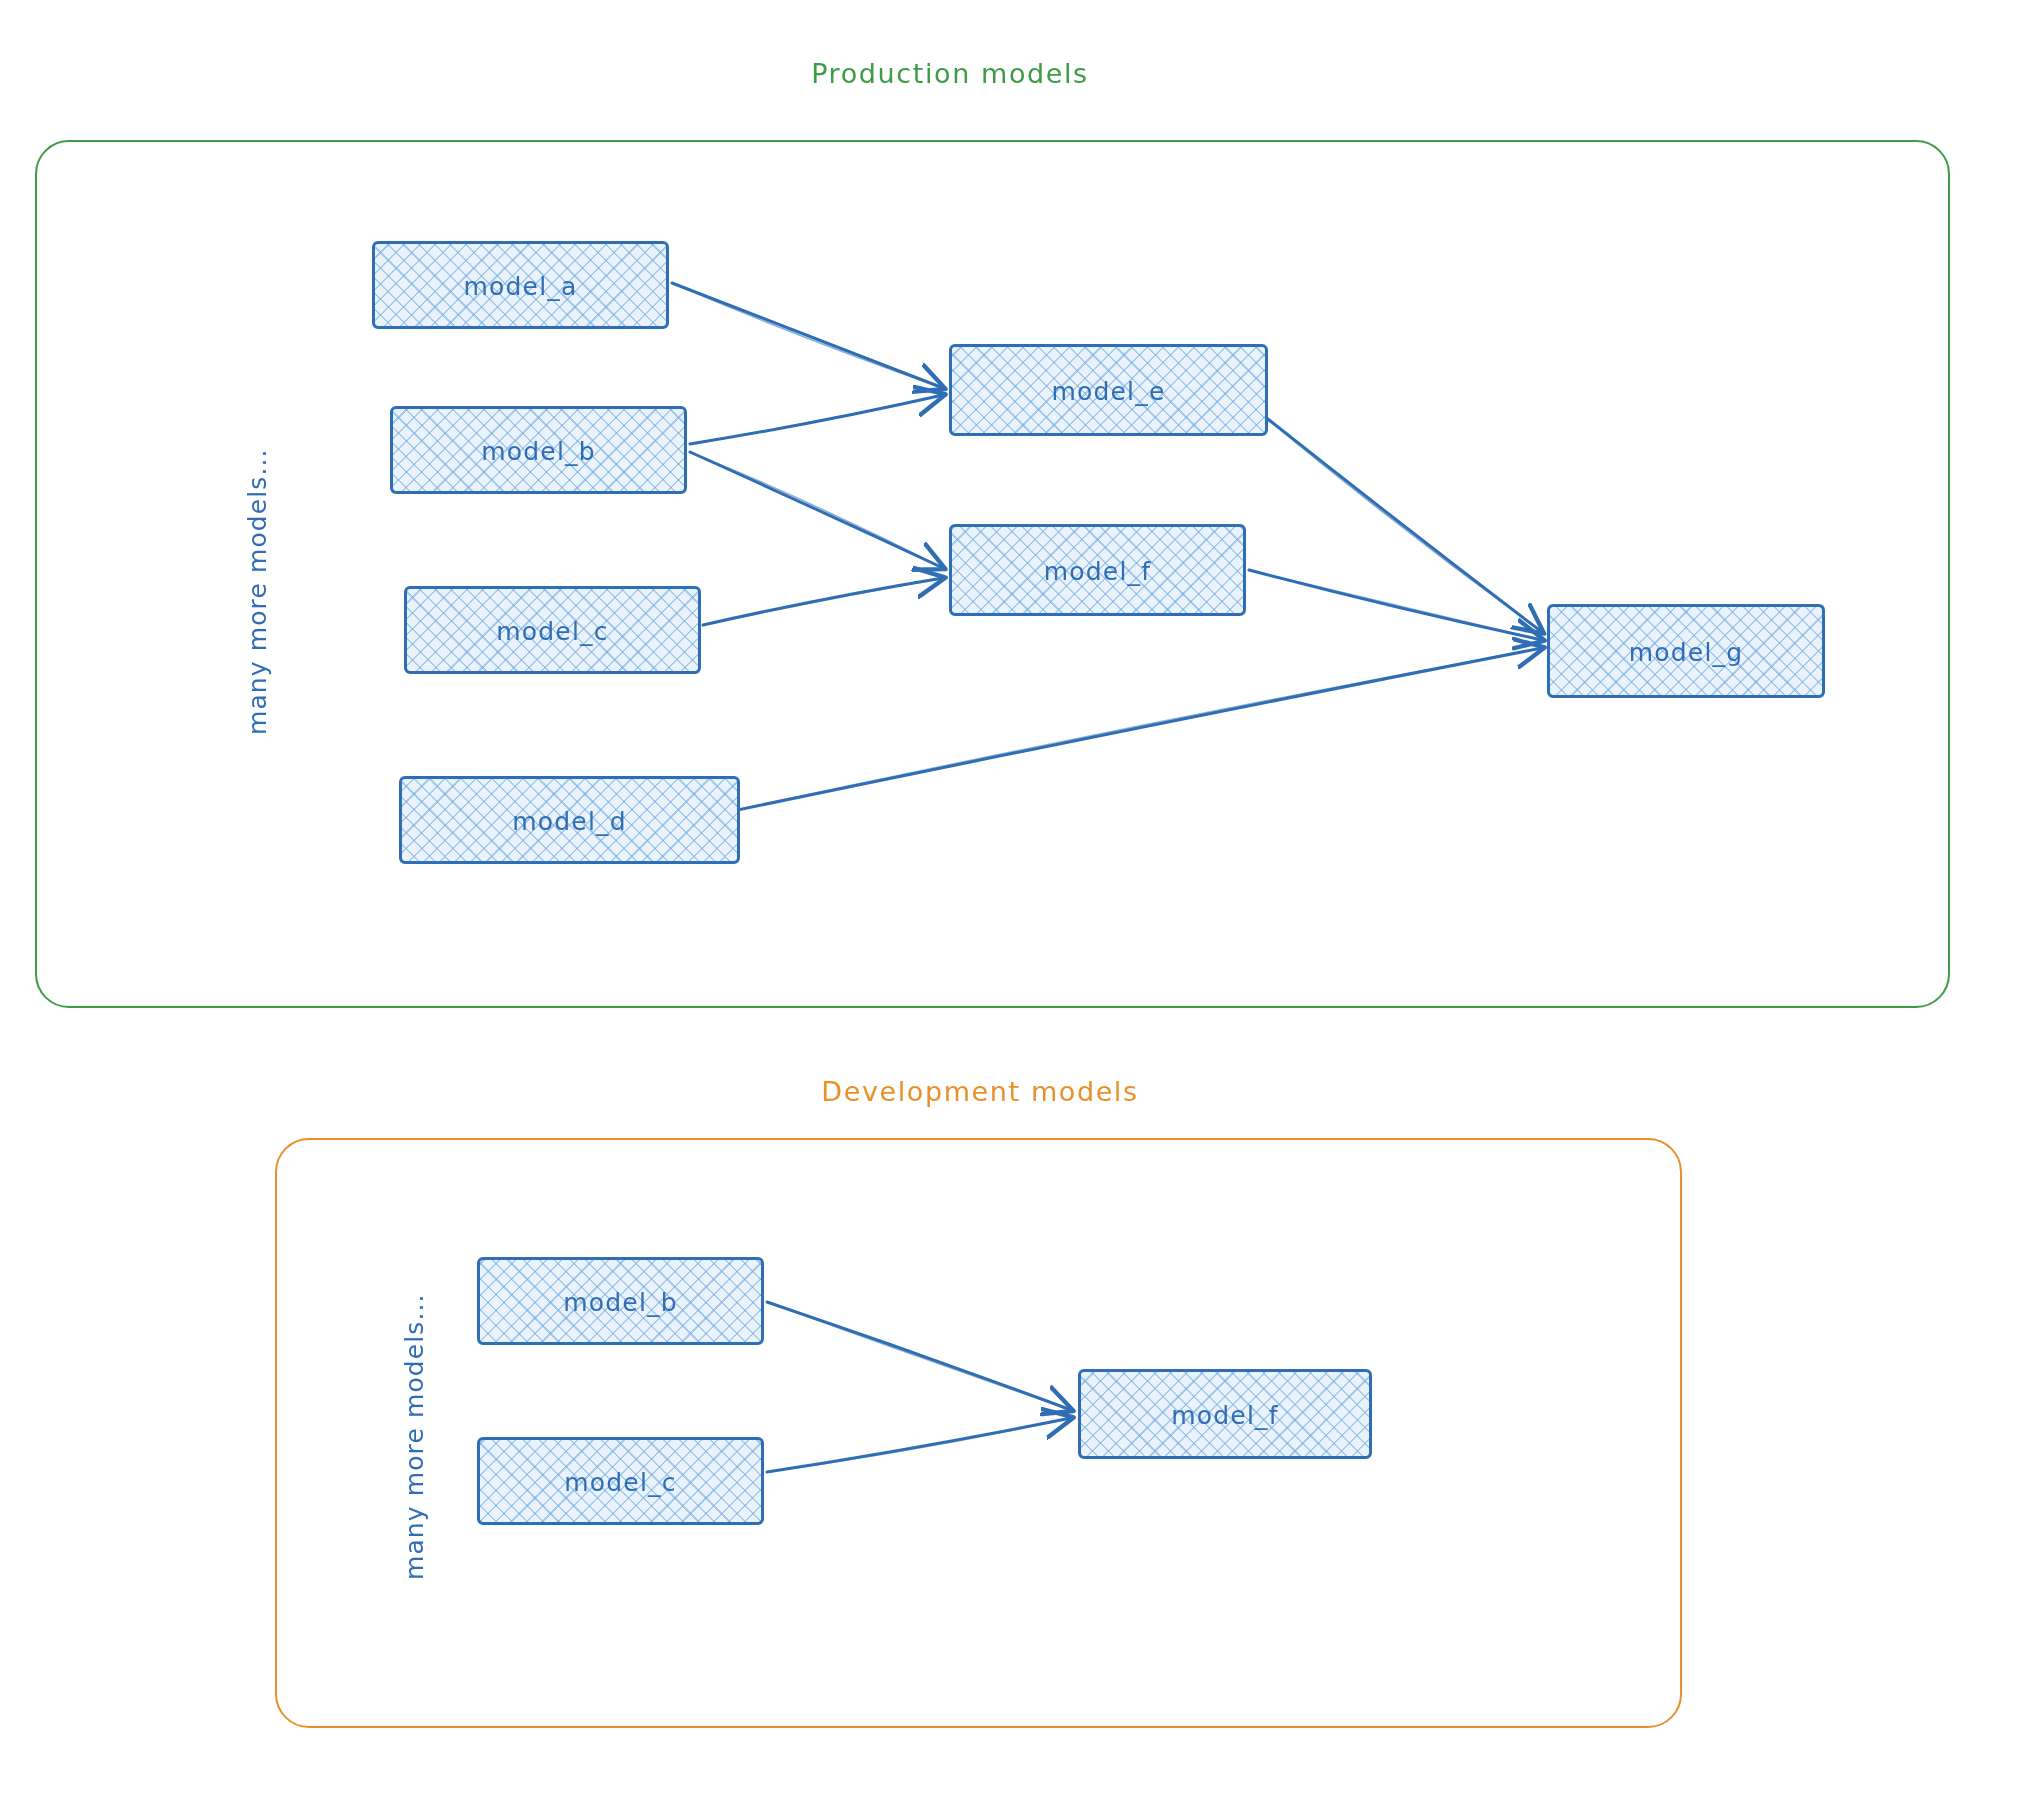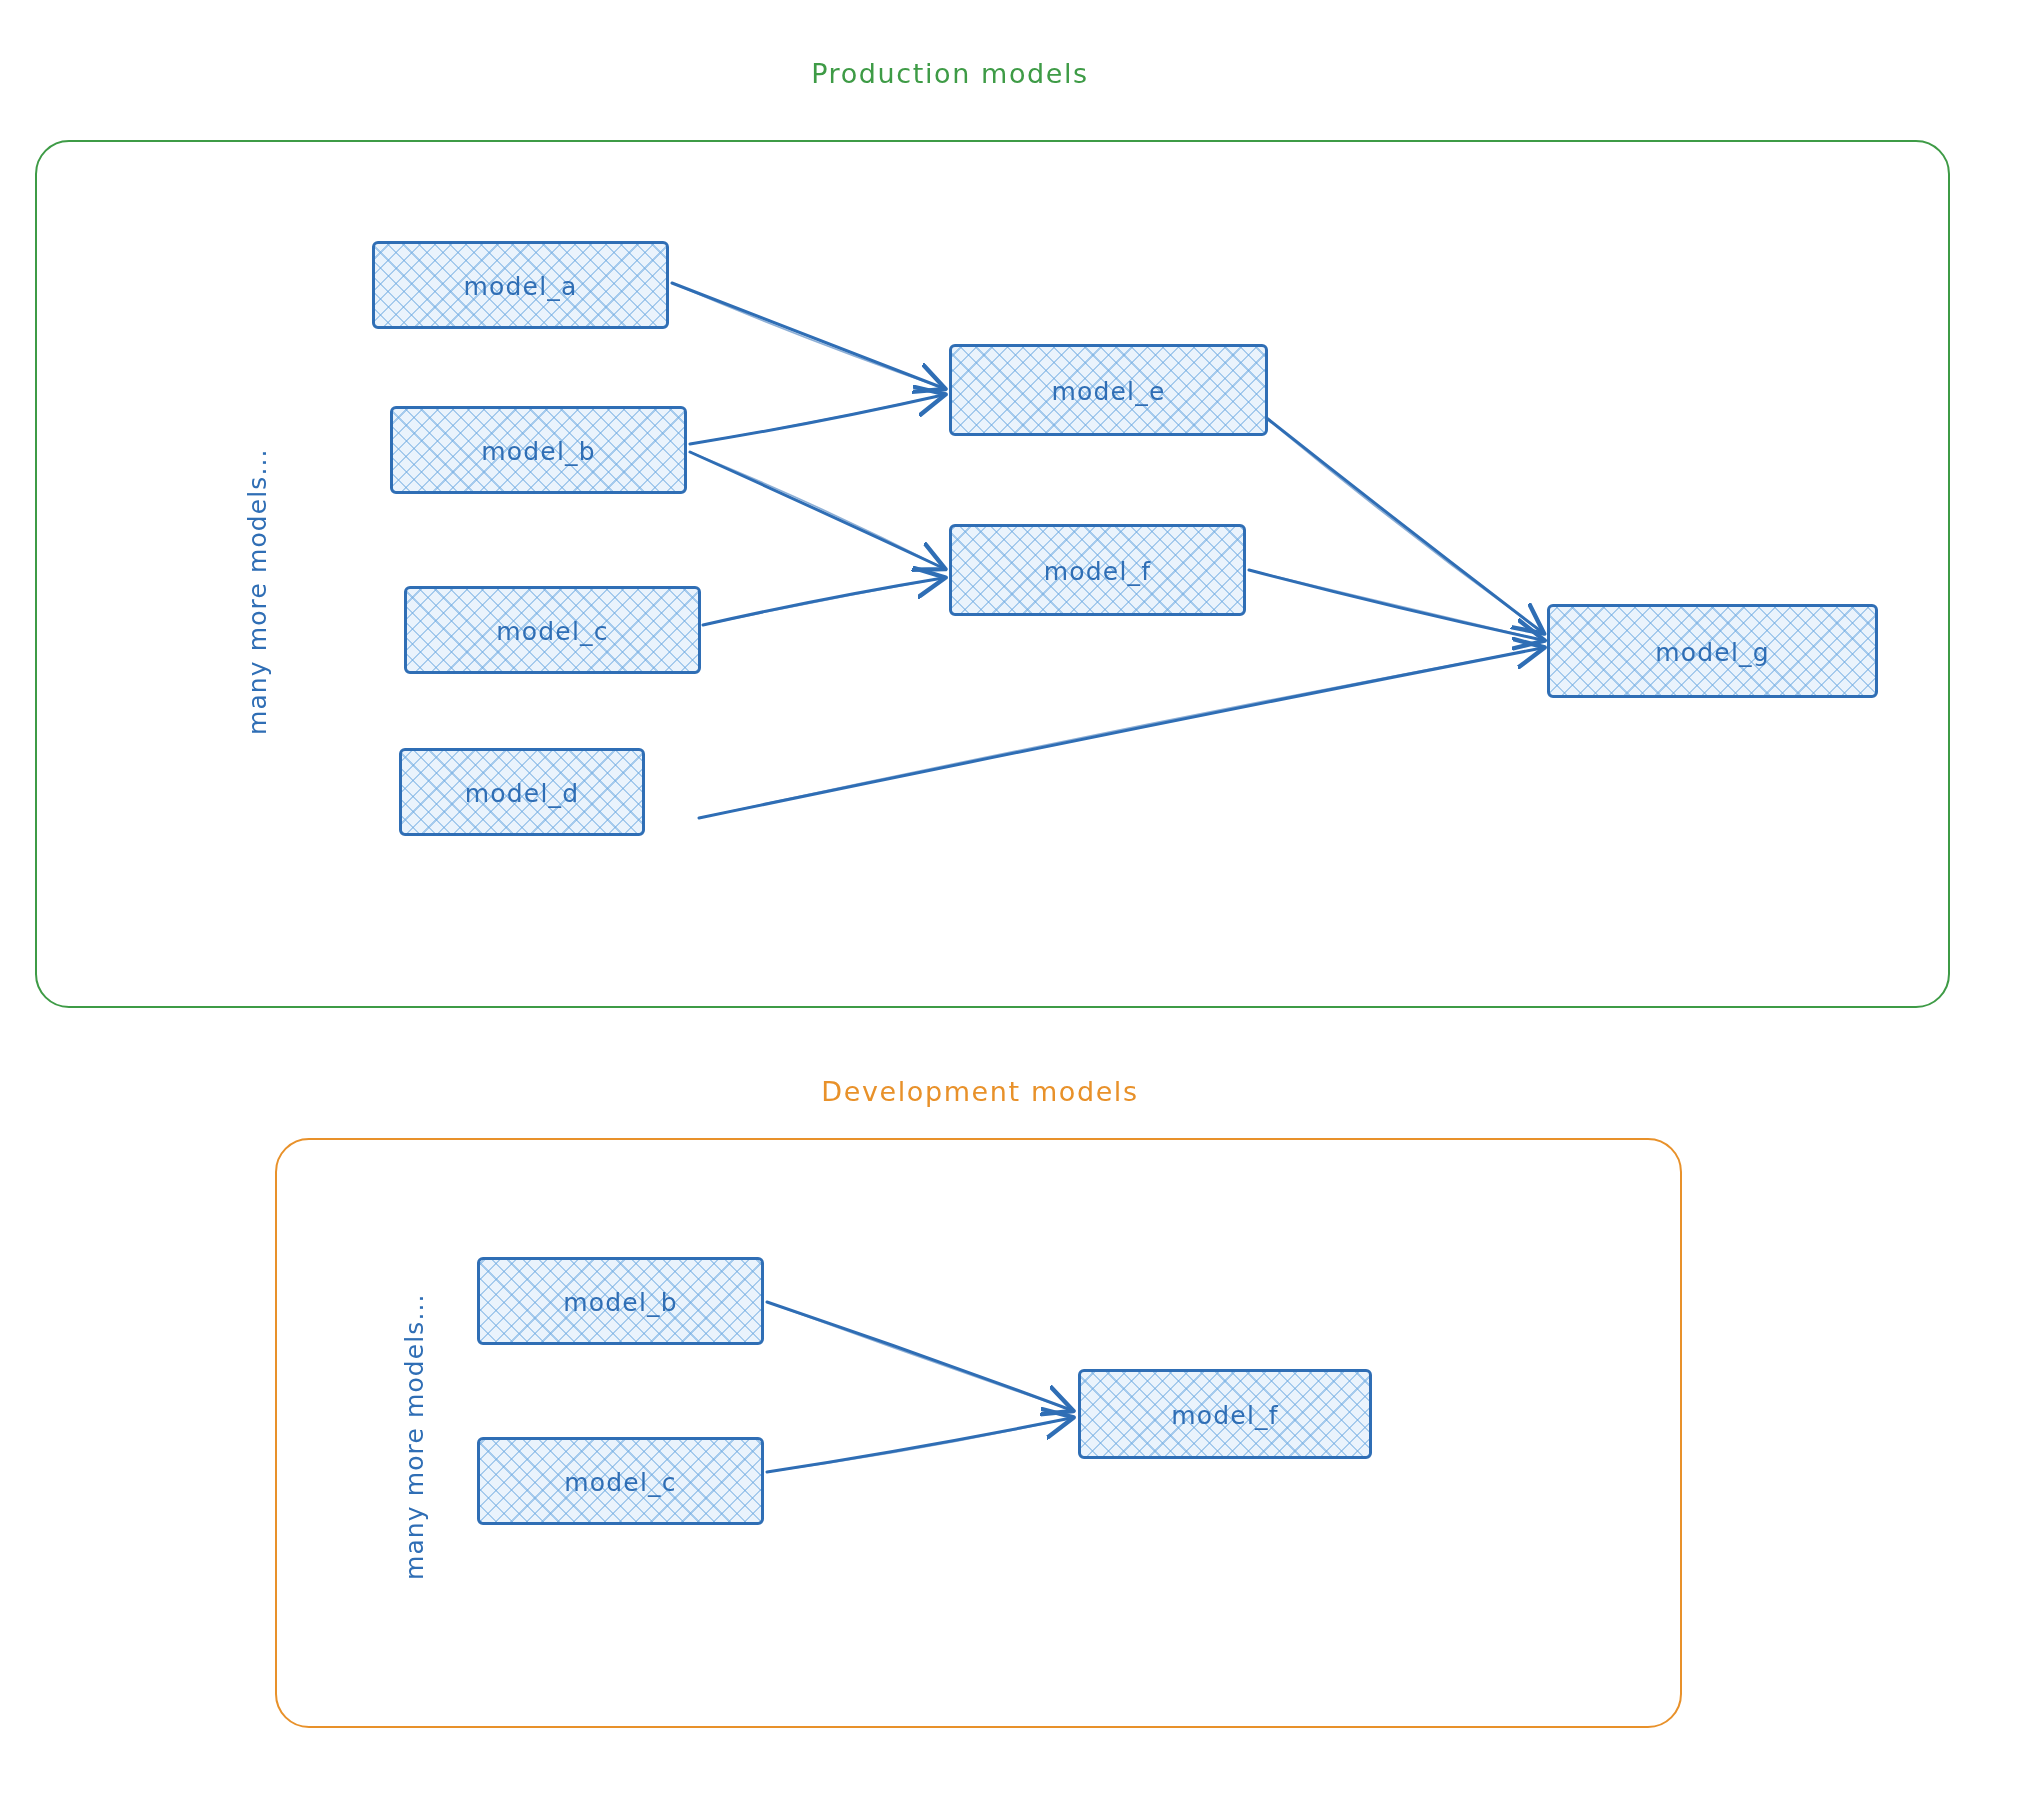--- a/index.html
+++ b/index.html
@@ -116,30 +116,30 @@
   <div id="nodes-layer">
       <div class="node" style="left: 372px; top: 241px; width: 297px; height: 88px;">
         <span class="node-label">model_a</span>
       </div>
       <div class="node" style="left: 390px; top: 406px; width: 297px; height: 88px;">
         <span class="node-label">model_b</span>
       </div>
       <div class="node" style="left: 404px; top: 586px; width: 297px; height: 88px;">
         <span class="node-label">model_c</span>
       </div>
-      <div class="node" style="left: 399px; top: 748px; width: 246px; height: 88px;">
+      <div class="node" style="left: 399px; top: 776px; width: 341px; height: 88px;">
         <span class="node-label">model_d</span>
       </div>
       <div class="node" style="left: 949px; top: 344px; width: 319px; height: 92px;">
         <span class="node-label">model_e</span>
       </div>
       <div class="node" style="left: 949px; top: 524px; width: 297px; height: 92px;">
         <span class="node-label">model_f</span>
       </div>
-      <div class="node" style="left: 1547px; top: 604px; width: 331px; height: 94px;">
+      <div class="node" style="left: 1547px; top: 604px; width: 278px; height: 94px;">
         <span class="node-label">model_g</span>
       </div>
       <div class="node" style="left: 477px; top: 1257px; width: 287px; height: 88px;">
         <span class="node-label">model_b</span>
       </div>
       <div class="node" style="left: 477px; top: 1437px; width: 287px; height: 88px;">
         <span class="node-label">model_c</span>
       </div>
       <div class="node" style="left: 1078px; top: 1369px; width: 294px; height: 90px;">
         <span class="node-label">model_f</span>

